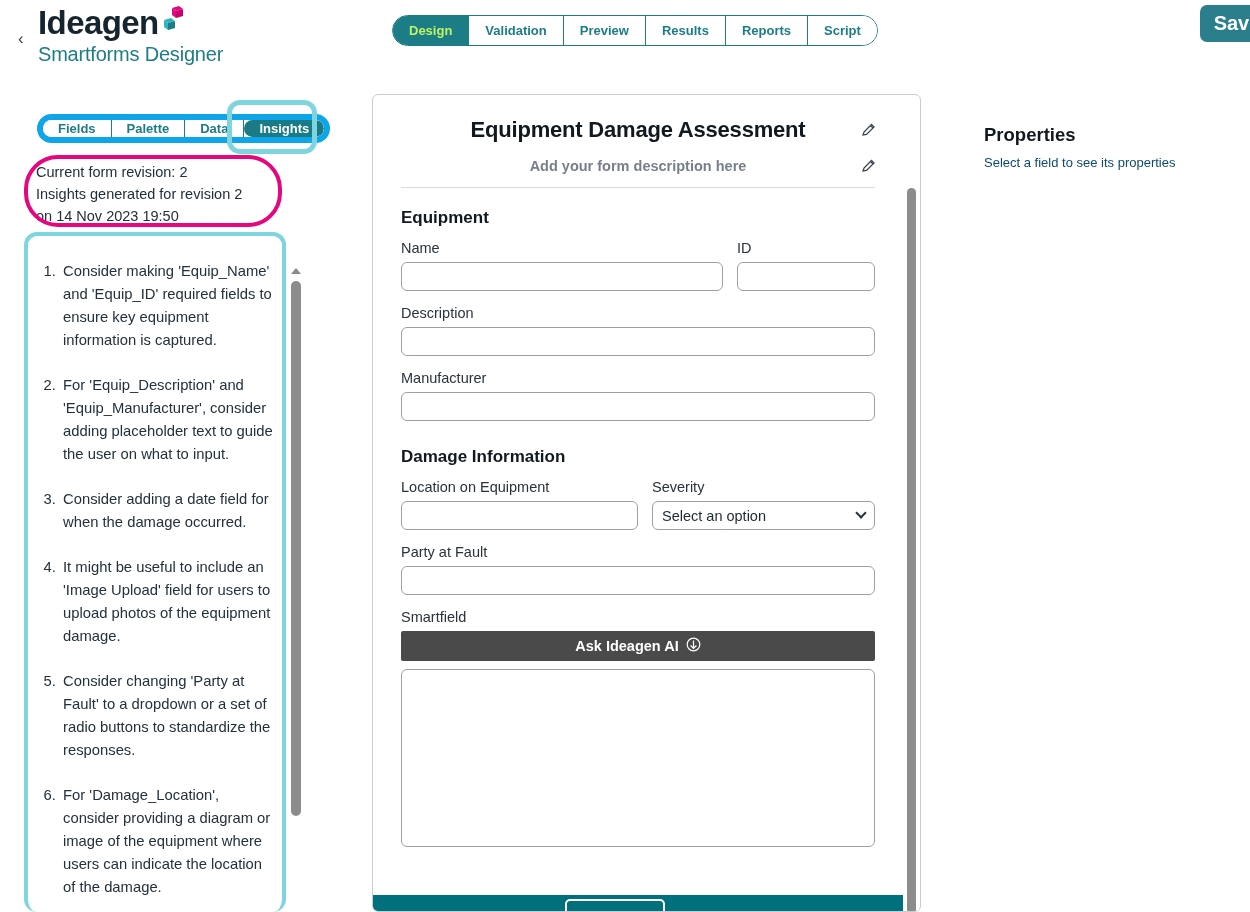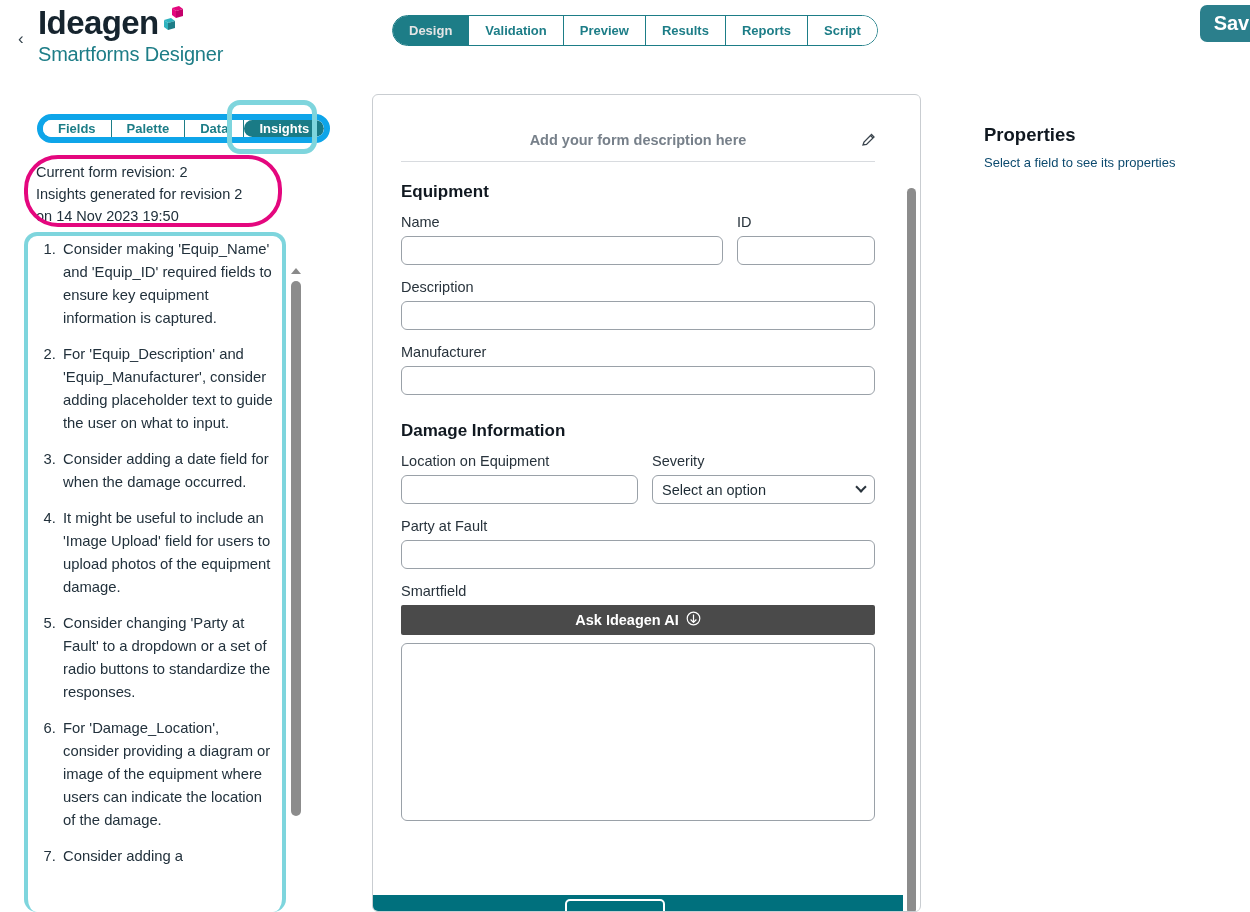--- a/index.html
+++ b/index.html
@@ -39,21 +39,21 @@
     border: 1px solid #1d7d87; border-radius: 16px; overflow: hidden;
     background: #fff;
   }
   .main-tab {
     display: flex; align-items: center; justify-content: center;
     padding: 0 16px; font-size: 13px; font-weight: 700;
     color: #1d7d87; cursor: pointer; white-space: nowrap;
     border-right: 1px solid #1d7d87; background: #fff;
   }
   .main-tab:last-child { border-right: none; }
-  .main-tab.active { background: #1d7d87; color: #e5e5e5; }
+  .main-tab.active { background: #1d7d87; color: #bef264; }
 
   
   .save-btn {
     position: absolute; left: 1200px; top: 5px;
     width: 74px; height: 37px; border-radius: 7px;
     background: #2b7f8c; color: #fff;
     font-size: 20px; font-weight: 700;
     display: flex; align-items: center; justify-content: center;
     cursor: pointer; border: none; overflow: hidden;
   }
@@ -102,21 +102,21 @@
     border-bottom: none;
     pointer-events: none;
   }
   .insights-list {
     position: absolute; left: 34px; top: 134px;
     width: 248px; height: 672px;
     overflow: hidden;
     margin: 0; padding: 0 4px 0 26px;
     font-size: 14.8px; line-height: 23px; color: #22313c;
   }
-  .insights-list li { margin-bottom: 13px; padding-left: 3px; }
+  .insights-list li { margin-bottom: 13px; padding-left: 3px; margin-top: 22px; }
 
   
   .lsb { position: absolute; left: 288px; top: 158px; width: 16px; height: 754px; background: #fff; }
   .lsb .arrow {
     position: absolute; left: 3px; width: 0; height: 0;
     border-left: 5px solid transparent; border-right: 5px solid transparent;
   }
   .lsb .arrow.up { top: 6px; border-bottom: 6px solid #8a8a8a; }
   .lsb .thumb {
     position: absolute; left: 3px; top: 19px; width: 10px; height: 535px;
@@ -267,20 +267,29 @@
       <div class="thumb"></div>
 
     </div>
   </div>
 
   <div class="tab-highlight"></div>
 
   <div class="form-panel">
     <div class="form-inner">
 
+      <div class="form-title-row">
+        <div class="form-title">Equipment Damage Assessment</div>
+        <div class="pencil">
+          <svg width="17" height="17" viewBox="0 0 17 17">
+            <path d="M3 13.5 L4 10.5 L11.5 3 L14 5.5 L6.5 13 Z" fill="none" stroke="#3a444d" stroke-width="1.3"></path>
+            <path d="M10.5 4 L13 6.5" stroke="#3a444d" stroke-width="1.3"></path>
+          </svg>
+        </div>
+      </div>
 
       <div class="form-desc-row">
         <div class="form-desc">Add your form description here</div>
         <div class="pencil">
           <svg width="17" height="17" viewBox="0 0 17 17">
             <path d="M3 13.5 L4 10.5 L11.5 3 L14 5.5 L6.5 13 Z" fill="none" stroke="#3a444d" stroke-width="1.3"></path>
             <path d="M10.5 4 L13 6.5" stroke="#3a444d" stroke-width="1.3"></path>
           </svg>
         </div>
       </div>

